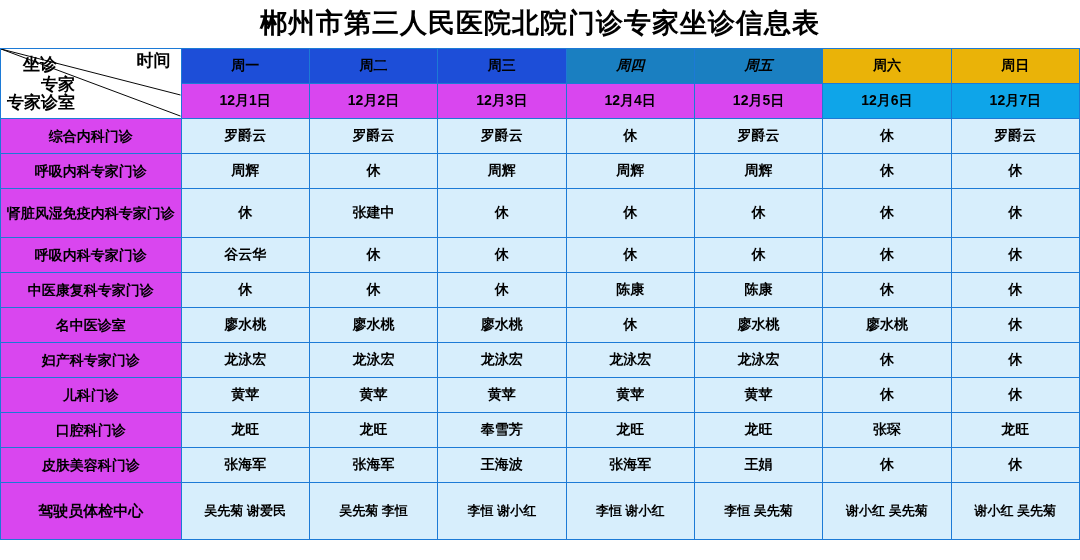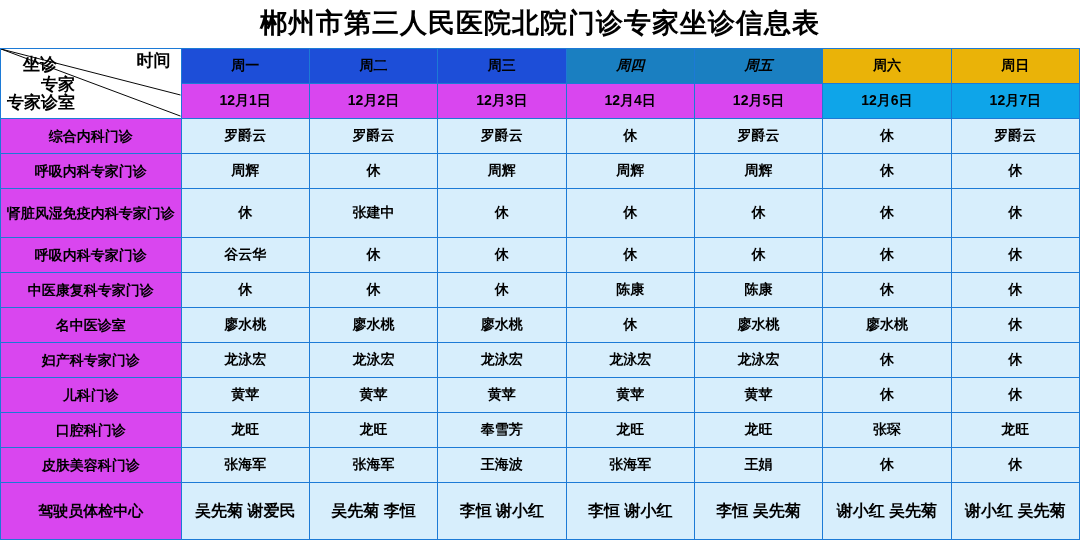--- a/index.html
+++ b/index.html
@@ -116,21 +116,21 @@
     line-height: 18px;
     padding: 2px 3px;
   }
   
   td.cell {
     background: #d7eefc;
     color: #000000;
     font-size: 14px;
   }
   tr.tall td { height: 48px; margin-top: 8px; }
-  tr.last td { height: 56px; font-size: 16px; }
+  tr.last td { height: 56px; font-size: 13px; }
   tr.last td.rowlabel { font-size: 15px; }
 </style>
 </head>
 <body>
 
 <div class="page">
 
   <div class="title">郴州市第三人民医院北院门诊专家坐诊信息表</div>
 
   <table class="schedule">

